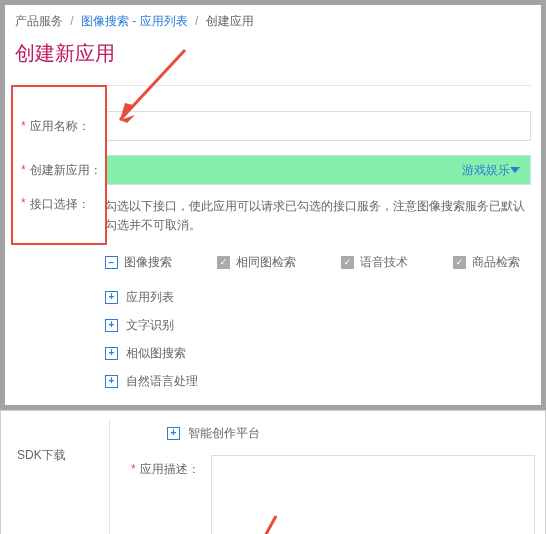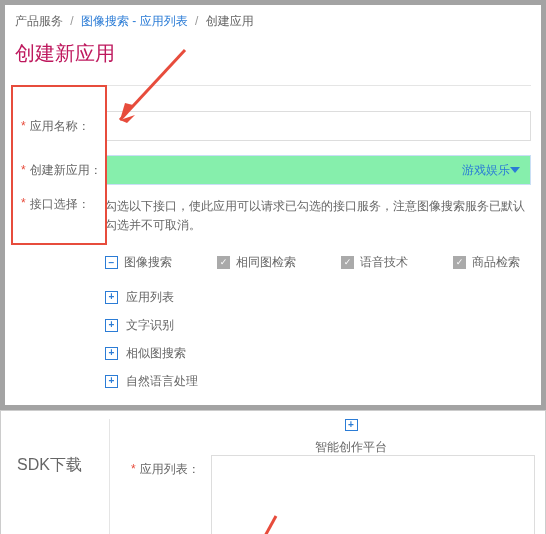--- a/index.html
+++ b/index.html
@@ -44,21 +44,21 @@
     .tree-list { margin-top: 4px; }
     .tree-item { display: flex; align-items: center; gap: 8px; height: 28px; font-size: 12px; color: #666; }
     
     .red-box { position: absolute; border: 2px solid #e74c3c; pointer-events: none; }
     .red-box.top { top: 80px; left: 6px; width: 96px; height: 160px; }
     
     .arrow-svg { position: absolute; pointer-events: none; }
     .arrow1 { top: 40px; left: 100px; width: 90px; height: 90px; }
     .arrow2 { top: 100px; left: 230px; width: 60px; height: 78px; }
     
-    .sdk-label { position: absolute; top: 44px; left: 16px; font-size: 16px; color: #666; }
+    .sdk-label { position: absolute; top: 36px; left: 16px; font-size: 12px; color: #666; }
     .vline { position: absolute; top: 8px; left: 108px; width: 1px; height: 180px; background: #e5e5e5; }
     
     .panel2-inner { margin-left: 120px; padding-top: 0; }
     .p2-row { display: flex; align-items: flex-start; margin-bottom: 12px; }
     .p2-label { width: 80px; font-size: 12px; color: #666; padding-top: 6px; }
     .p2-field { flex: 1; }
     
     .smart-item { display: flex; align-items: center; gap: 8px; height: 28px; font-size: 12px; color: #666; margin-bottom: 8px; }
     
     .textarea { width: 100%; height: 80px; border: 1px solid #ddd; padding: 6px 8px; font-size: 12px; color: #bbb; resize: none; }
@@ -153,28 +153,28 @@
     <polygon points="15,75 28,60 20,58" fill="#e74c3c"></polygon>
     <polygon points="15,75 30,70 22,78" fill="#e74c3c"></polygon>
   </svg>
 </div>
 
 <div class="panel2">
   <div class="sdk-label">SDK下载</div>
   <div class="vline"></div>
 
   <div class="panel2-inner">
-    <div class="smart-item" style="margin-left:36px;flex-direction:column;">
+    <div class="smart-item" style="margin-left:36px;">
       <span class="cb plus"></span>
       <span>智能创作平台</span>
     </div>
 
     <div class="p2-row">
       <div class="p2-label">
-        <span class="req">*</span><span>应用列表：</span>
+        <span class="req">*</span><span>应用描述：</span>
       </div>
       <div class="p2-field">
         <textarea class="textarea" value="" style=""></textarea>
       </div>
     </div>
 
   </div>
 
   <svg class="arrow-svg arrow2" viewBox="0 0 60 78">
     <path d="M 45 5 L 12 65" stroke="#e74c3c" stroke-width="3" fill="none"></path>

